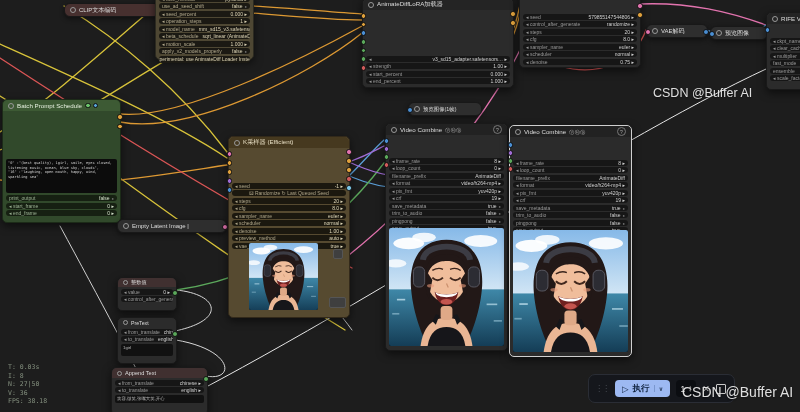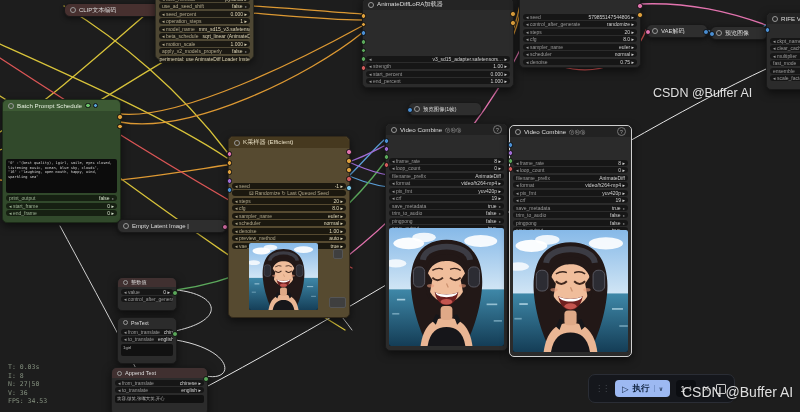--- a/index.html
+++ b/index.html
@@ -603,21 +603,21 @@
         <span style="background: rgb(91, 168, 91);"></span>
         <span style="background: rgb(208, 90, 90);"></span>
       </div>
   </div>
 
   <div id="stats">
       <div>T: 0.03s</div>
       <div>I: 8</div>
       <div>N: 27|50</div>
       <div>V: 36</div>
-      <div>FPS: 34.53</div>
+      <div>FPS: 38.18</div>
     </div>
 
   <div id="toolbar">
     <span class="grip">⋮⋮</span>
     <div id="runbtn">
       <span>▷</span>
       <span>执行</span>
       <span class="car">∨</span>
     </div>
     <div id="stepper">

